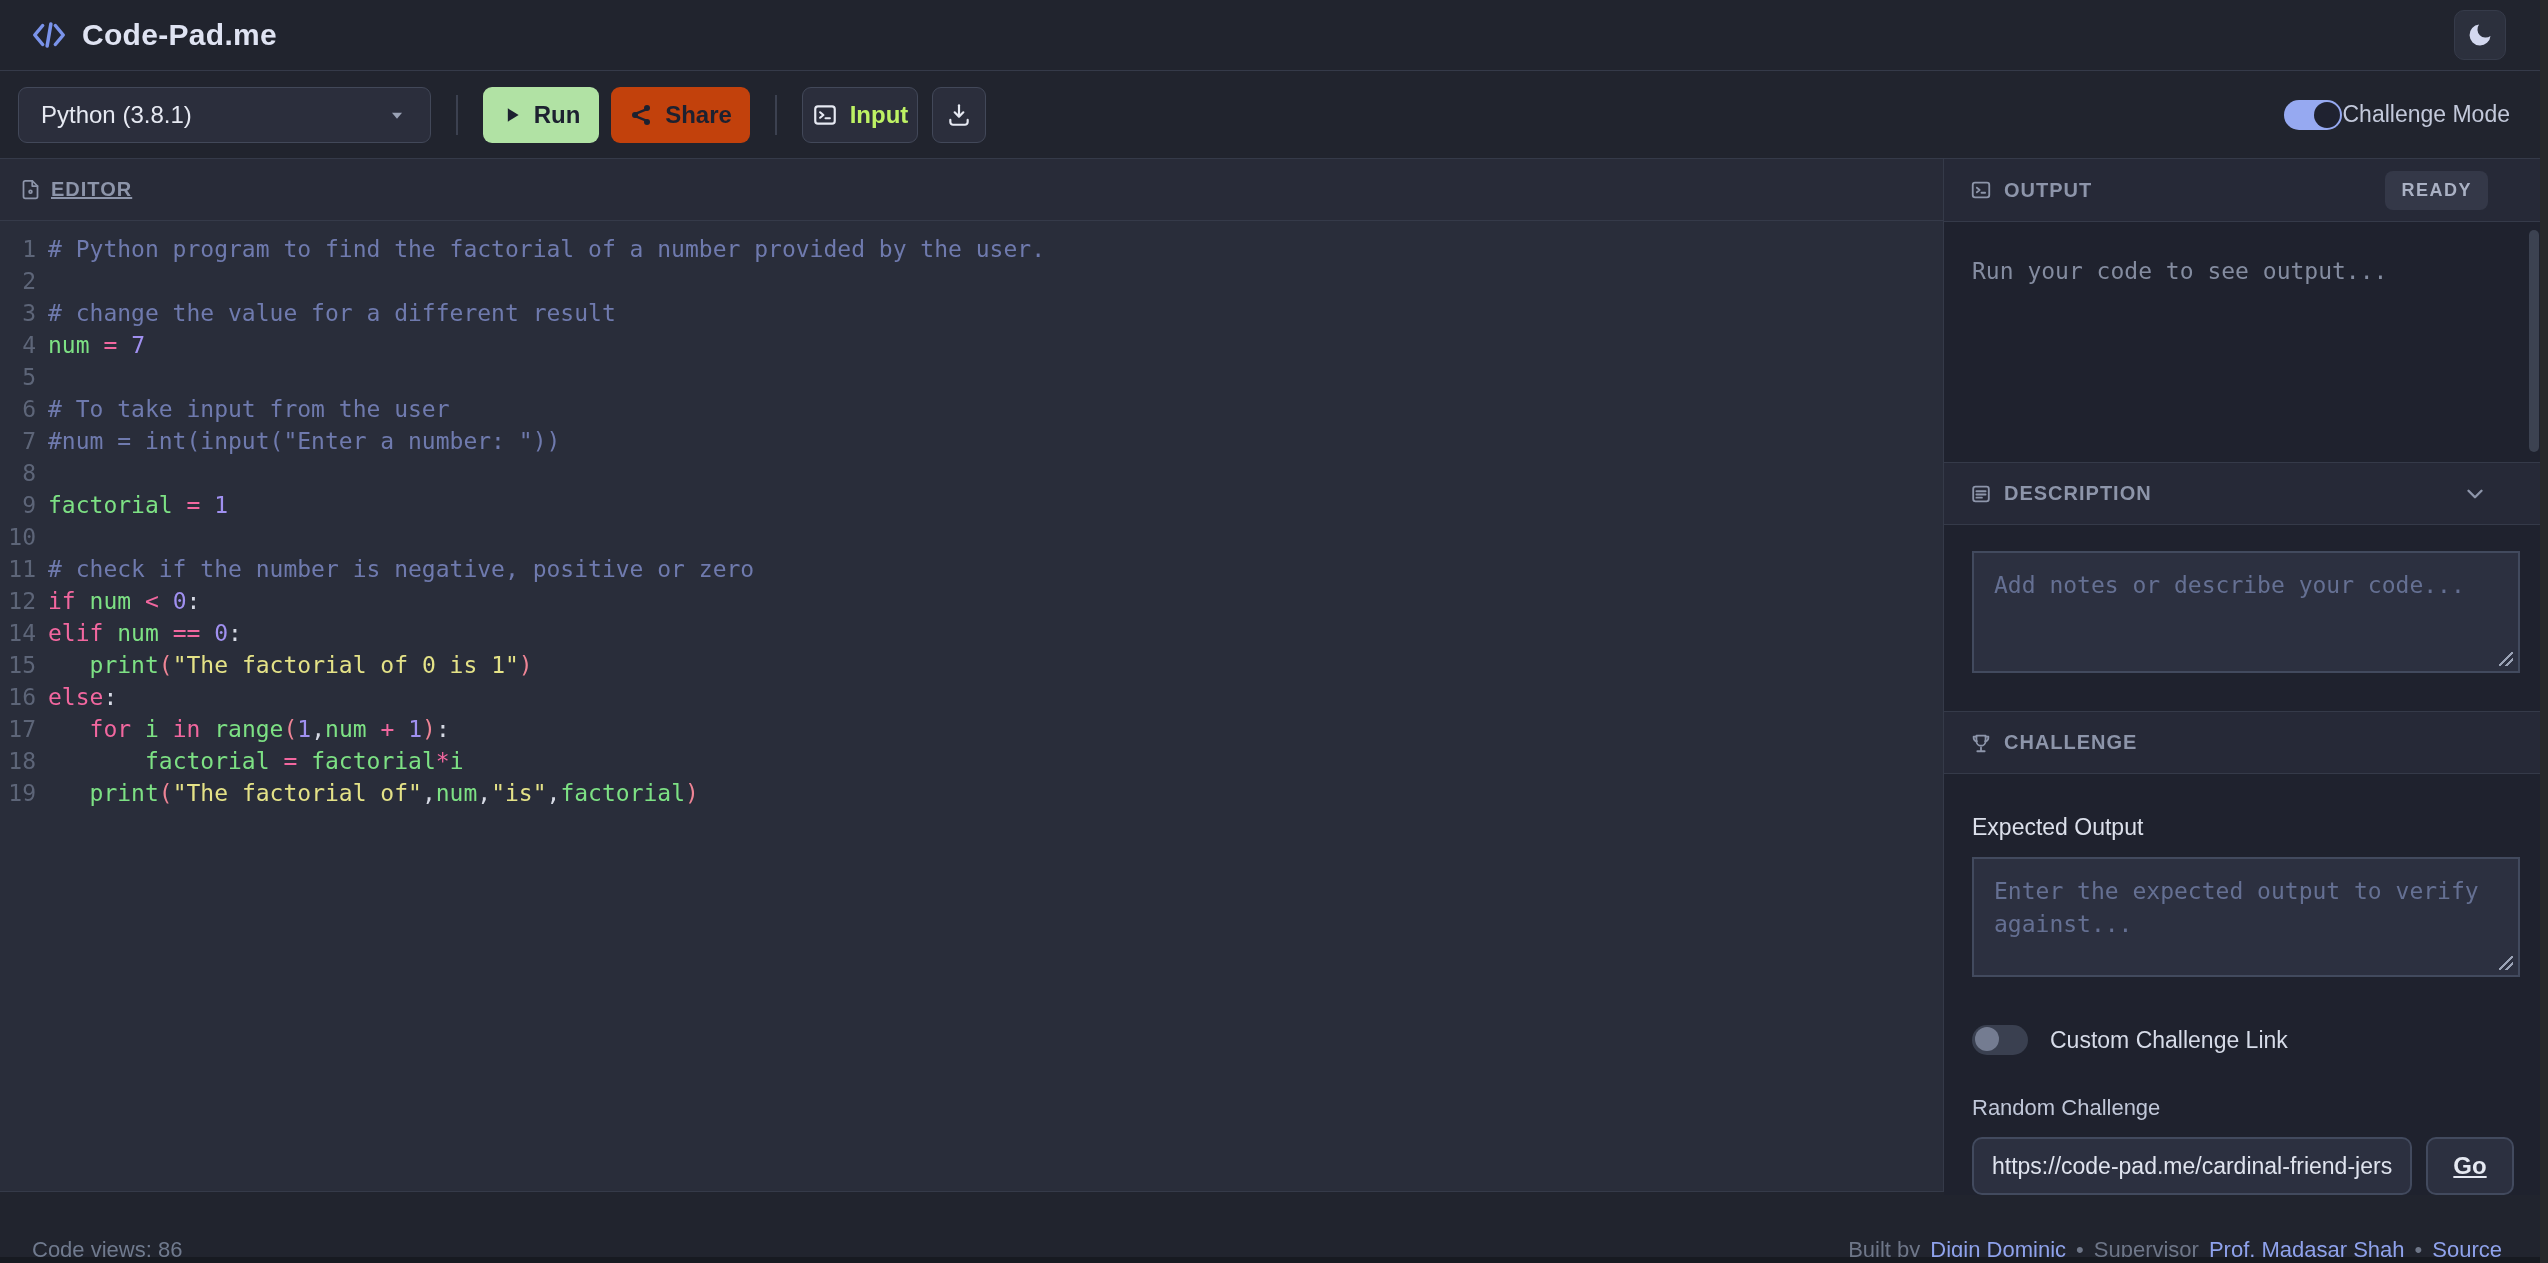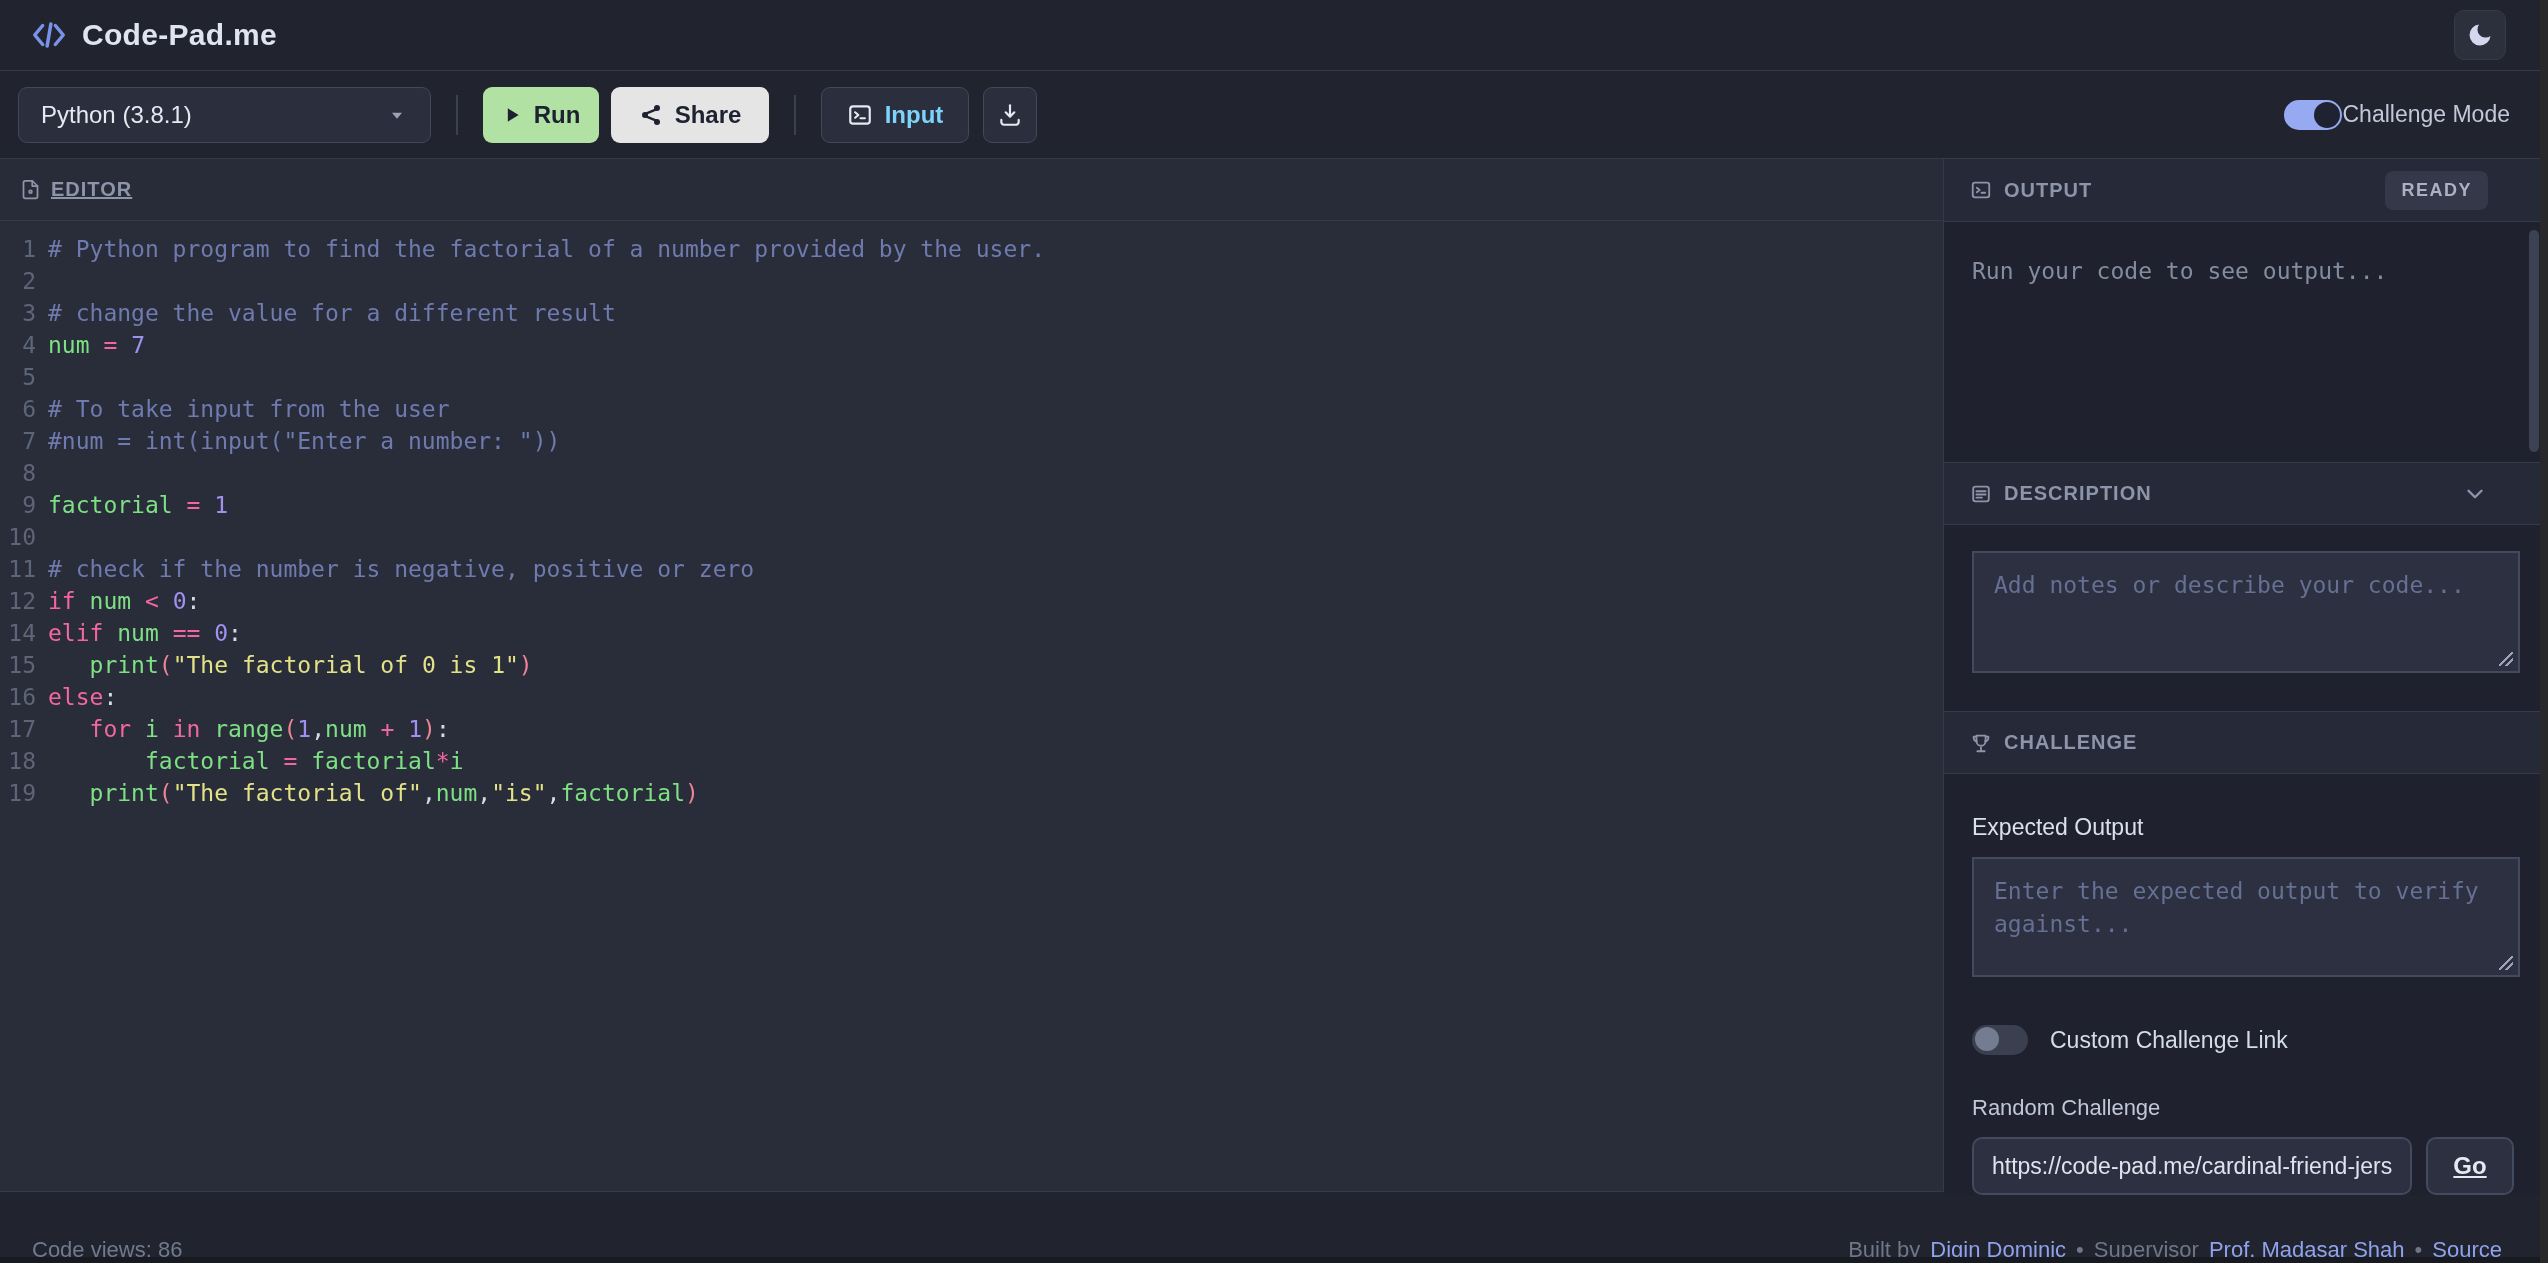--- a/index.html
+++ b/index.html
@@ -24,22 +24,22 @@
              display:flex; align-items:center; padding:0 18px; }
   .lang-select { width:413px; height:56px; background:#2b2e3c; border:1px solid #424859;
                  border-radius:9px; display:flex; align-items:center; padding:0 22px;
                  font-size:24px; color:#e6e9f2; cursor:pointer; }
   .lang-select .chev { margin-left:auto; }
   .tb-sep { width:2px; height:40px; background:#3c4150; margin:0 25px; }
   .btn { height:56px; border:none; border-radius:9px; display:flex; align-items:center;
          justify-content:center; gap:12px; font-size:24px; font-weight:600; cursor:pointer;
          font-family:"Liberation Sans", sans-serif; }
   .btn-run   { width:116px; background:#b1e2a4; color:#1d2130; }
-  .btn-share { width:158px; background:#e5e5e5; color:#1d2130; margin-left:12px; }
-  .btn-input { width:148px; background:#2b2e3c; color:#7dd3fc; border:1px solid #424859; margin-left:0; }
+  .btn-share { width:139px; background:#c2410c; color:#1d2130; margin-left:12px; }
+  .btn-input { width:116px; background:#2b2e3c; color:#bef264; border:1px solid #424859; margin-left:0; }
   .btn-dl    { width:54px;  background:#2b2e3c; border:1px solid #424859; margin-left:14px; }
   .mode-group { margin-left:auto; display:flex; align-items:center; padding-right:20px;justify-content:space-between; }
   .toggle { position:relative; border-radius:16px; cursor:pointer; }
   .toggle .knob { position:absolute; top:2px; border-radius:50%; }
   .toggle-on  { width:58px; height:30px; background:#96a9f1; }
   .toggle-on .knob  { right:2px; width:26px; height:26px; background:#1f2230; }
   .toggle-off { width:56px; height:30px; background:#3a4050; }
   .toggle-off .knob { left:3px; width:24px; height:24px; background:#747c91; }
   .mode-label { font-size:23px; color:#c2c8da; }
 

